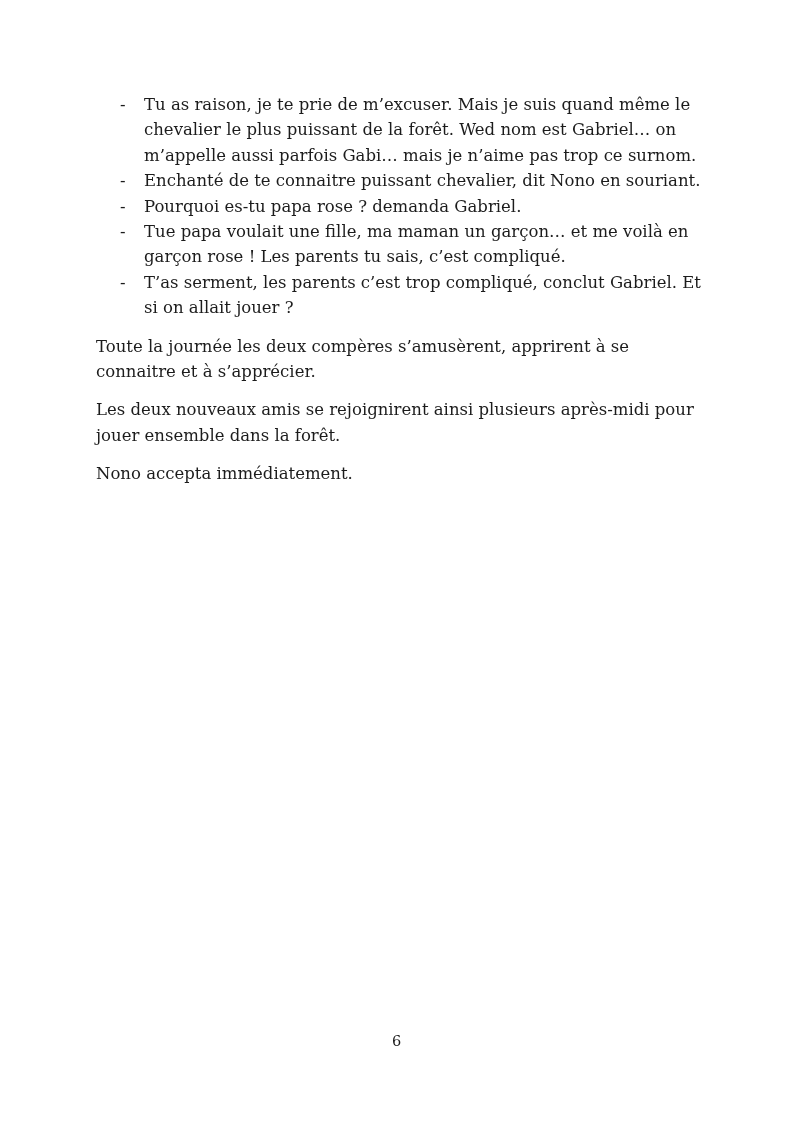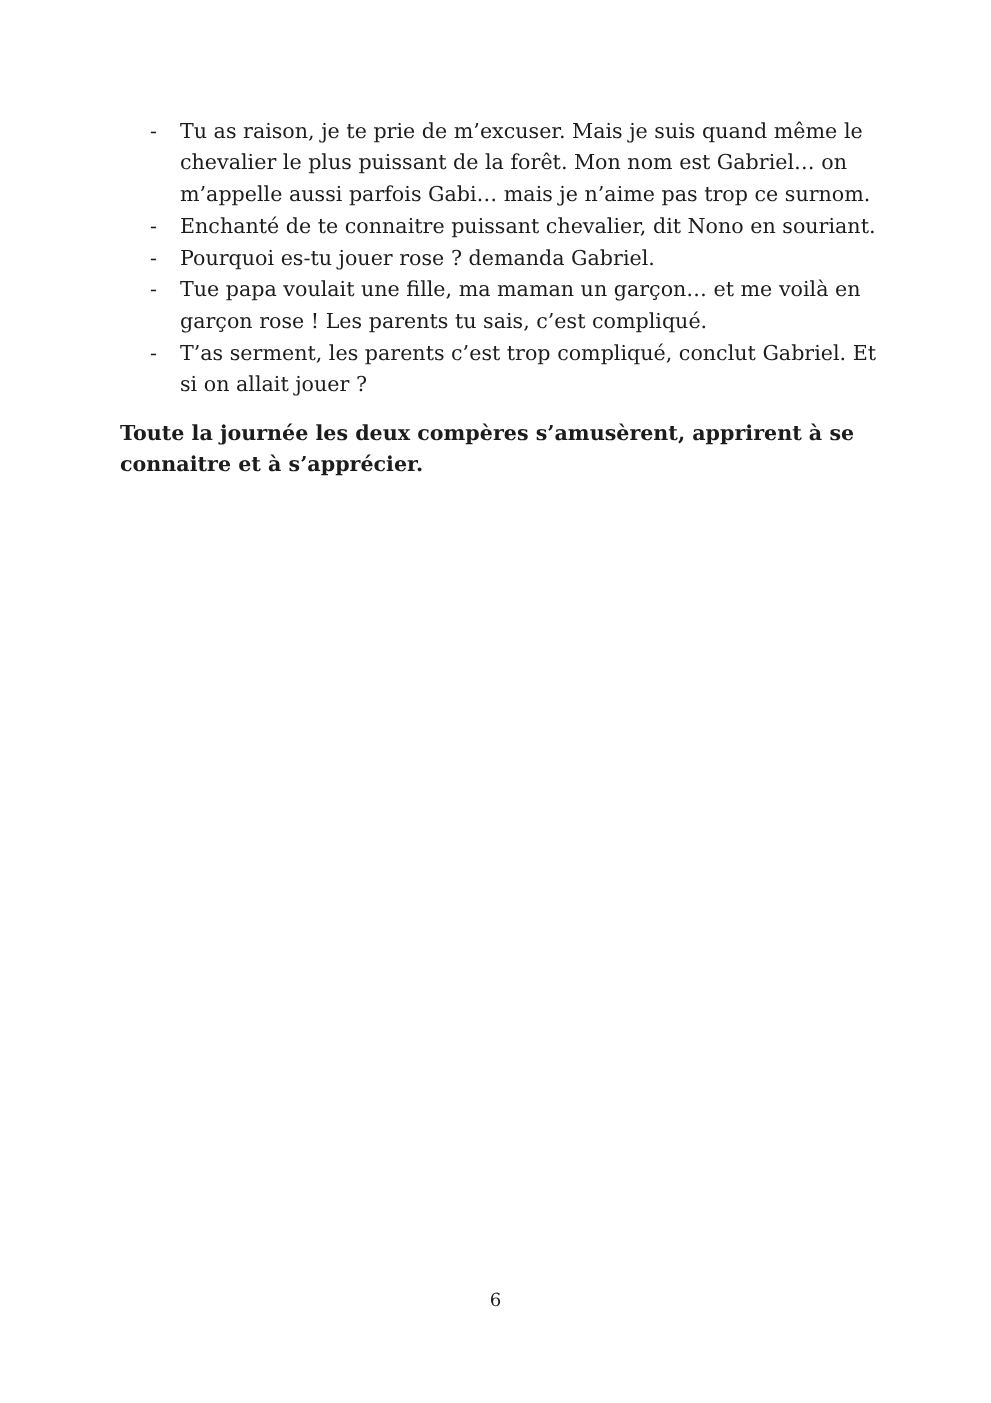--- a/index.html
+++ b/index.html
@@ -37,59 +37,60 @@
   .dialogue-item {
     display: grid;
     grid-template-columns: 24px 1fr;
     margin-left: 24px;
   }
   .dash {
     text-align: left;
   }
   .para {
     margin: 0 0 13px 0;
-    font-weight: bold;
   }
   .footer {
     position: absolute;
     left: 0;
     top: 1033px;
     width: 793px;
     text-align: center;
     font-size: 14.5px;
     color: #1c1c1c;
   }
 </style>
 </head>
 <body>
 
 <div class="page">
   <div class="content">
 
     <ul class="dialogue-list">
       <li class="dialogue-item">
         <span class="dash">-</span>
-        <span>Tu as raison, je te prie de m’excuser. Mais je suis quand même le chevalier le plus puissant de la forêt. Mon nom est Gabriel… on m’appelle aussi parfois Gabi… mais je n’aime pas trop ce surnom.</span>
+        <span>Tu as raison, je te prie de m’excuser. Mais je suis quand même le chevalier le plus puissant de la forêt. Wed nom est Gabriel… on m’appelle aussi parfois Gabi… mais je n’aime pas trop ce surnom.</span>
       </li>
       <li class="dialogue-item">
         <span class="dash">-</span>
         <span>Enchanté de te connaitre puissant chevalier, dit Nono en souriant.</span>
       </li>
       <li class="dialogue-item">
         <span class="dash">-</span>
-        <span>Pourquoi es-tu jouer rose ? demanda Gabriel.</span>
+        <span>Pourquoi es-tu papa rose ? demanda Gabriel.</span>
       </li>
       <li class="dialogue-item">
         <span class="dash">-</span>
         <span>Tue papa voulait une fille, ma maman un garçon… et me voilà en garçon rose ! Les parents tu sais, c’est compliqué.</span>
       </li>
       <li class="dialogue-item">
         <span class="dash">-</span>
         <span>T’as serment, les parents c’est trop compliqué, conclut Gabriel. Et si on allait jouer ?</span>
       </li>
     </ul>
 
     <p class="para">Toute la journée les deux compères s’amusèrent, apprirent à se connaitre et à s’apprécier.</p>
+    <p class="para">Les deux nouveaux amis se rejoignirent ainsi plusieurs après-midi pour jouer ensemble dans la forêt.</p>
+    <p class="para">Nono accepta immédiatement.</p>
 
   </div>
 
   <div class="footer">6</div>
 </div>
 
 </body></html>

